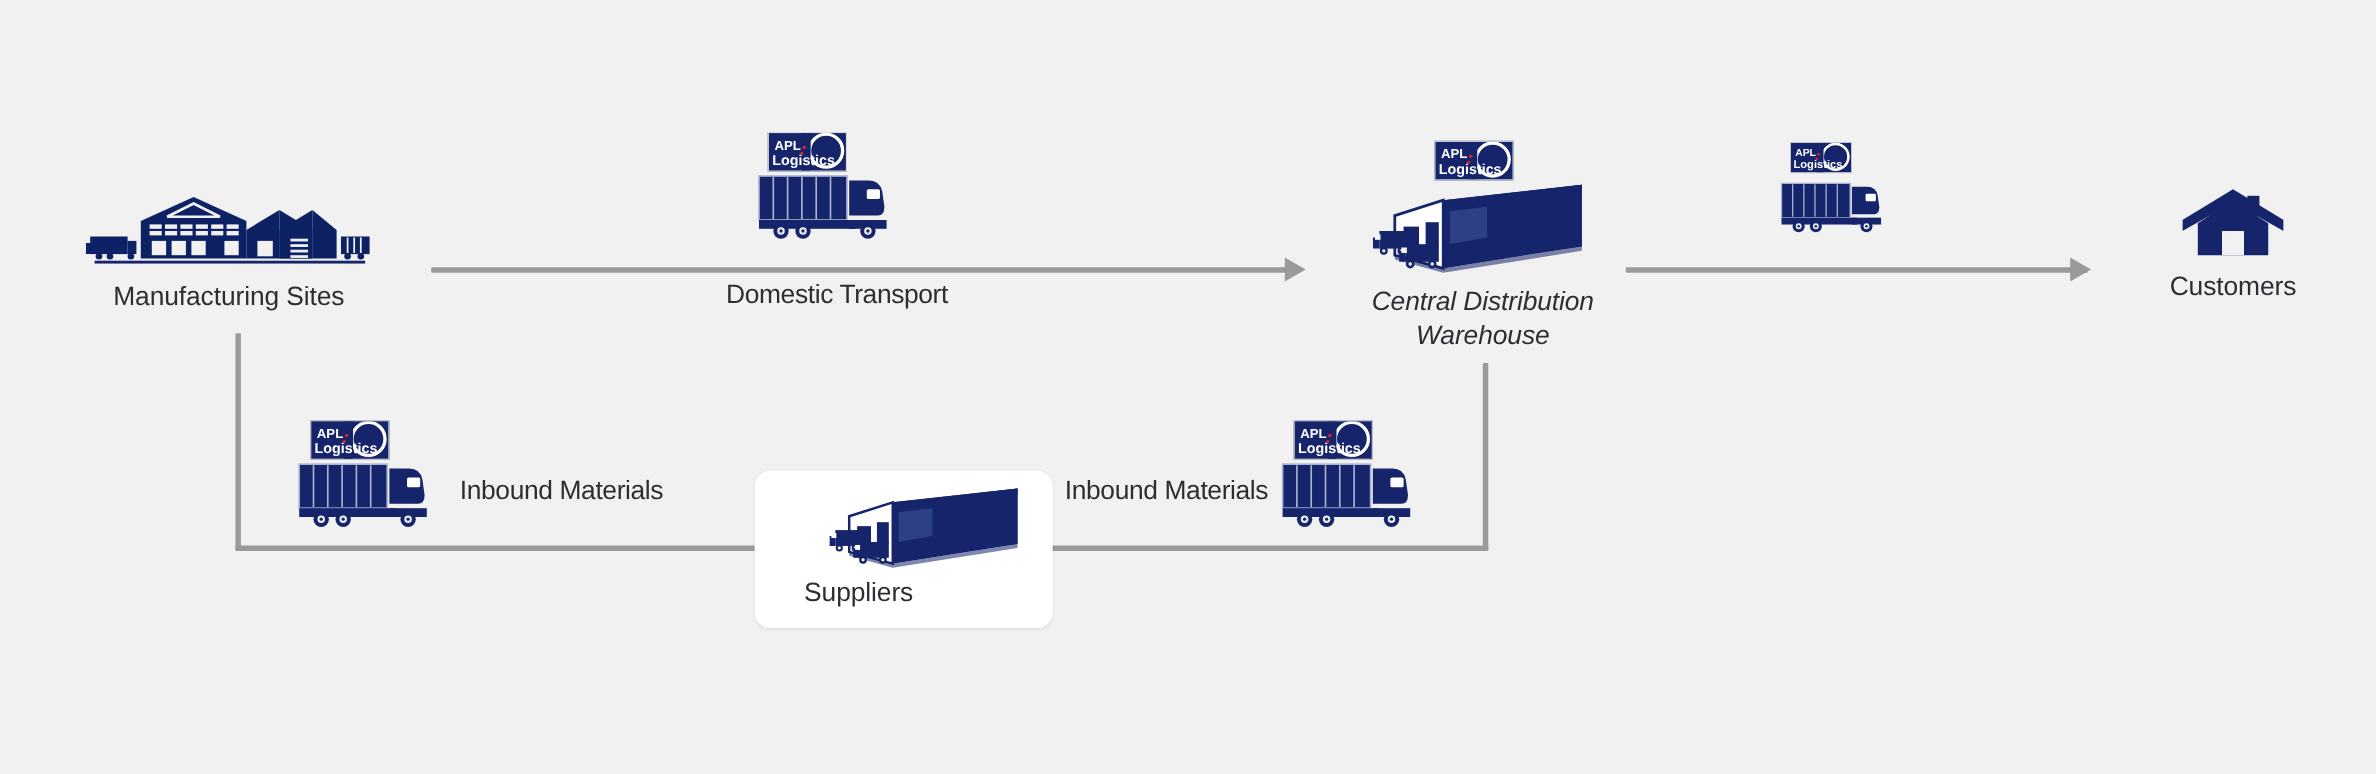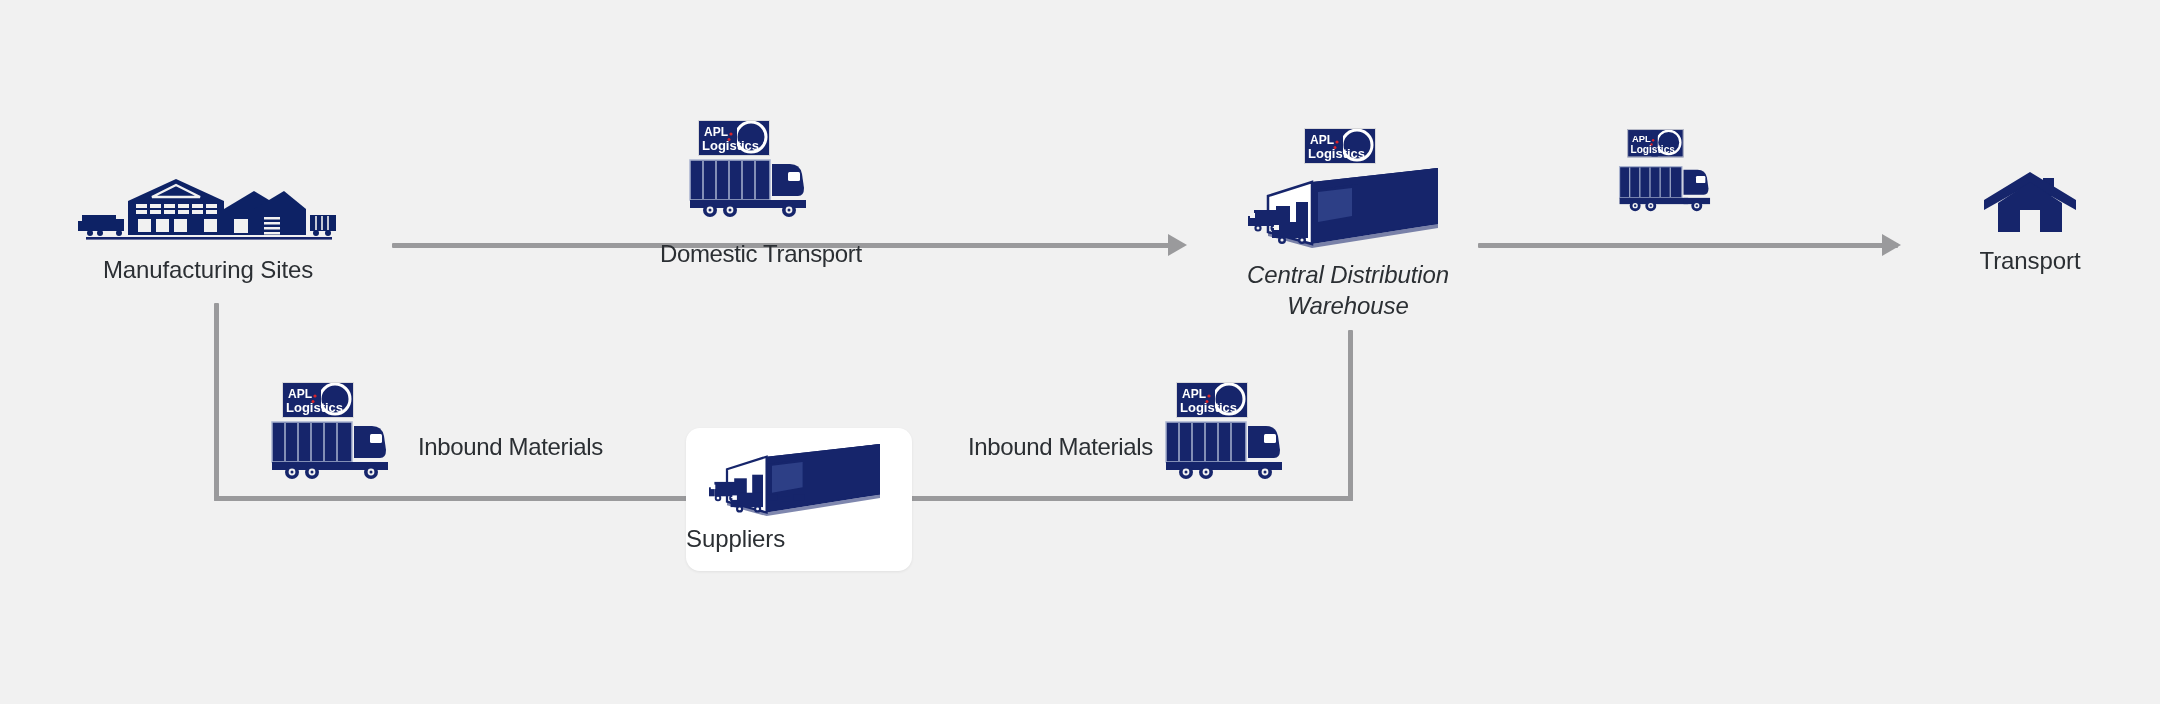--- a/index.html
+++ b/index.html
@@ -80,21 +80,21 @@
     box-shadow: 0 1px 3px rgba(0,0,0,0.07);
   }
 </style>
 </head>
 <body>
 
 <div id="stage">
 
   <div class="hline" style="left:392px; top:243px; width:790px;"></div>
   <div class="arrow-head" style="left:1168px; top:234px;"></div>
-  <div class="flow-label" style="left:660px; top:240px;">Domestic Transport</div>
+  <div class="flow-label" style="left:660px; top:254px;">Domestic Transport</div>
 
   <div class="hline" style="left:1478px; top:243px; width:420px;"></div>
   <div class="arrow-head" style="left:1882px; top:234px;"></div>
 
   <div class="vline" style="left:214px; top:303px; height:198px;"></div>
   <div class="hline" style="left:214px; top:496px; width:474px;"></div>
 
   <div class="vline" style="left:1348px; top:330px; height:171px;"></div>
   <div class="hline" style="left:910px; top:496px; width:443px;"></div>
 
@@ -322,21 +322,21 @@
 
   <div class="node" style="left:1930px; top:170px; width:200px;">
     <span class="icon-wrap">
       <svg width="92" height="64" viewBox="0 0 92 64" style="display:block;margin:0 auto;">
         <rect x="59" y="8" width="11" height="18" fill="#16256b"></rect>
         <path d="M46 2 L92 30 L92 40 L46 14 L0 40 L0 30 Z" fill="#16256b"></path>
         <path d="M46 12 L78 33 L78 62 L14 62 L14 33 Z" fill="#16256b"></path>
         <rect x="36" y="40" width="20" height="22" fill="#f1f1f1"></rect>
       </svg>
     </span>
-    <div class="node-label" style="margin-top:12px;">Transport</div>
+    <div class="node-label" style="margin-top:12px;">Customers</div>
   </div>
 
   <div style="position:absolute; left:270px; top:382px; width:130px; height:105px;">
     <div class="apl-badge" style="left:12px; top:0; width:72px; height:36px;">
       <svg width="72" height="36" viewBox="0 0 72 36">
         <circle cx="52" cy="16" r="15" fill="none" stroke="#ffffff" stroke-width="3"></circle>
         <rect x="30" y="0" width="8" height="36" fill="#16256b"></rect>
         <text x="5" y="15" font-family="Liberation Sans, sans-serif" font-size="12" font-weight="bold" fill="#ffffff">APL</text>
         <circle cx="32" cy="13" r="1.6" fill="#d8232a"></circle>
         <text x="3" y="29" font-family="Liberation Sans, sans-serif" font-size="13" font-weight="bold" fill="#ffffff">Logistics</text>
@@ -411,21 +411,21 @@
       </g>
       <g fill="#16256b">
         <circle cx="22" cy="56" r="1.5"></circle>
           <circle cx="42" cy="56" r="1.5"></circle>
           <circle cx="101" cy="56" r="1.5"></circle>
       </g>
     </svg>
   </div>
   <div class="flow-label" style="left:968px; top:433px;">Inbound Materials</div>
 
-  <div class="card" style="left:686px; top:428px; width:226px; height:143px;">
+  <div class="card" style="left:686px; top:428px; width:226px; height:143px;padding-left:45px;">
     <span class="icon-wrap" style="display:block; padding-top:14px;">
       <svg width="180" height="78" viewBox="0 0 200 86" style="display:block;margin:0 auto;">
         <path d="M64 16 L190 2 L190 58 L64 78 Z" fill="#16256b"></path>
         <path d="M20 30 L64 16 L64 78 L20 66 Z" fill="#ffffff" stroke="#16256b" stroke-width="2.5"></path>
         <path d="M64 16 L190 2 L190 8 L64 24 Z" fill="#16256b"></path>
         <path d="M110 12 L190 2 L190 58 L110 68 Z" fill="#16256b"></path>
         <rect x="28" y="40" width="14" height="20" fill="#16256b"></rect>
         <rect x="48" y="36" width="12" height="22" fill="#16256b"></rect>
         <path d="M70 26 L104 22 L104 50 L70 56 Z" fill="#2d3f86"></path>
         <path d="M20 66 L64 78 L190 58 L190 62 L64 82 L20 70 Z" fill="#16256b" opacity="0.55"></path>

